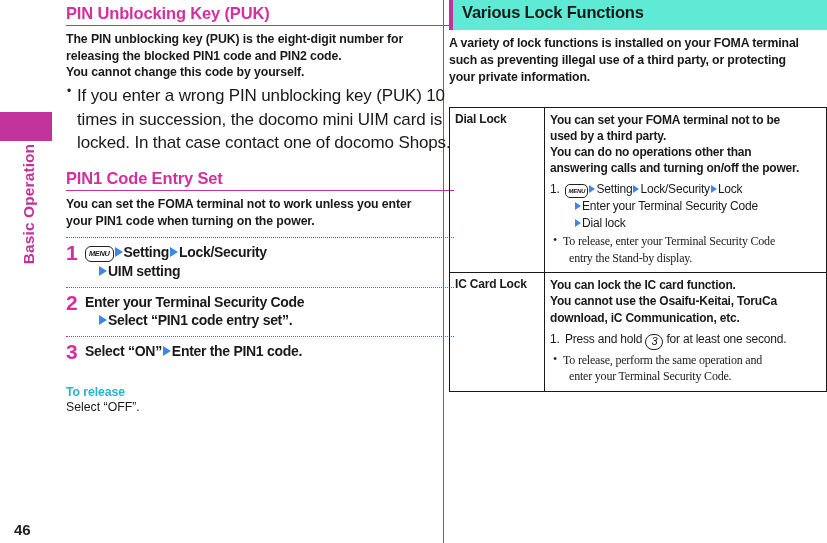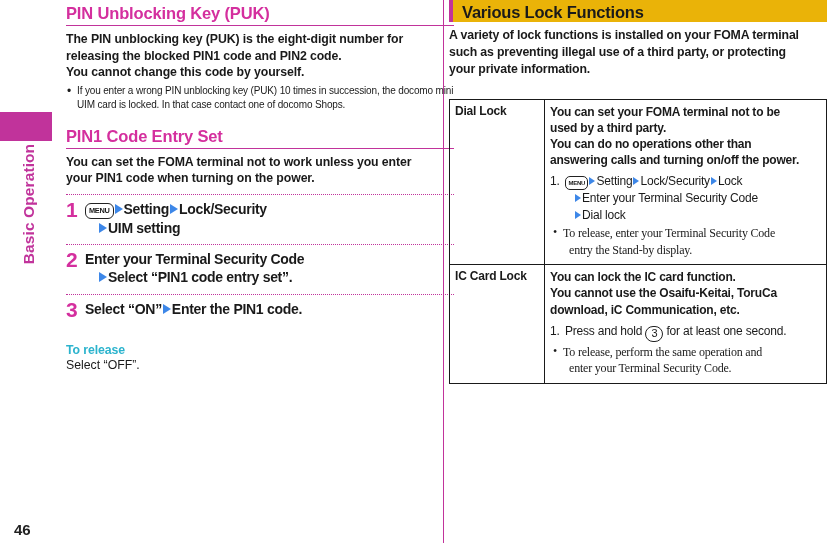--- a/index.html
+++ b/index.html
@@ -58,21 +58,21 @@
   .sect-title.first{margin-top:4px;}
   .body-txt{
     font-size:12.3px;
     font-weight:bold;
     line-height:1.36;
     margin-top:5px;
     letter-spacing:-.1px;
   }
   .bullet-list{margin:3px 0 0 0;padding:0;list-style:none;}
   .bullet-list li{
-    font-size:10px;
+    font-size:17px;
     line-height:1.38;
     padding-left:11px;
     position:relative;
     letter-spacing:-.15px;
   }
   .bullet-list li::before{
     content:"•";position:absolute;left:1px;top:-1px;font-size:12px;
   }
   .gap-lg{height:15px;}
 
@@ -106,20 +106,21 @@
     display:inline-block;
     border:1.6px solid #222;
     border-radius:6px;
     font-size:7.4px;
     font-weight:bold;
     line-height:1;
     padding:3px 3px 3.5px 3px;
     vertical-align:1px;
     letter-spacing:-.3px;
     font-family:"Liberation Sans",sans-serif;
+    font-style:italic;
   }
   .keycap.small{
     font-size:6px;padding:3px 2.5px;border-width:1.3px;border-radius:5px;
     vertical-align:0px;
   }
   .keycap.round{
     border-radius:8px;font-size:11px;padding:1px 5px 2px 5px;
     border-width:1.3px;vertical-align:-2px;font-weight:normal;
   }
   
@@ -147,23 +148,23 @@
     font-size:12.3px;
     line-height:1.3;
     margin-top:1px;
   }
 
   
   .right-col{
     position:absolute;left:449px;top:0;width:378px;
   }
   .banner{
-    background:#eab308;
+    background:#5eead4;
     border-left:4px solid #c1339b;
-    padding:3px 0 0 9px;
+    padding:3px 0 8px 9px;
     font-size:16.5px;
     font-weight:bold;
     color:#1a1a1a;
     letter-spacing:-.2px;
   }
   .intro{
     font-size:12.3px;
     font-weight:bold;
     line-height:1.38;
     margin-top:5px;

